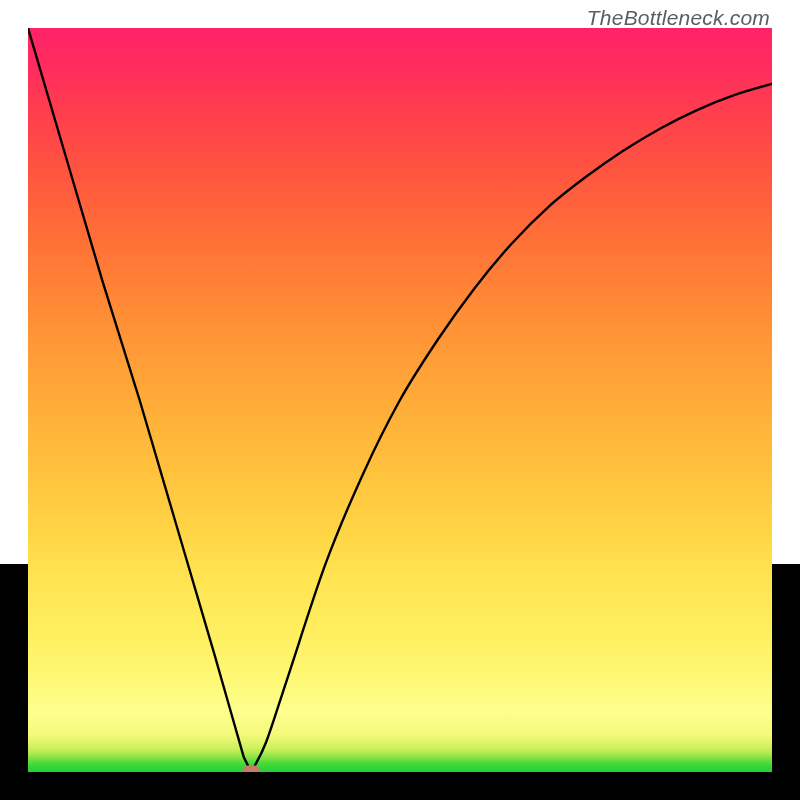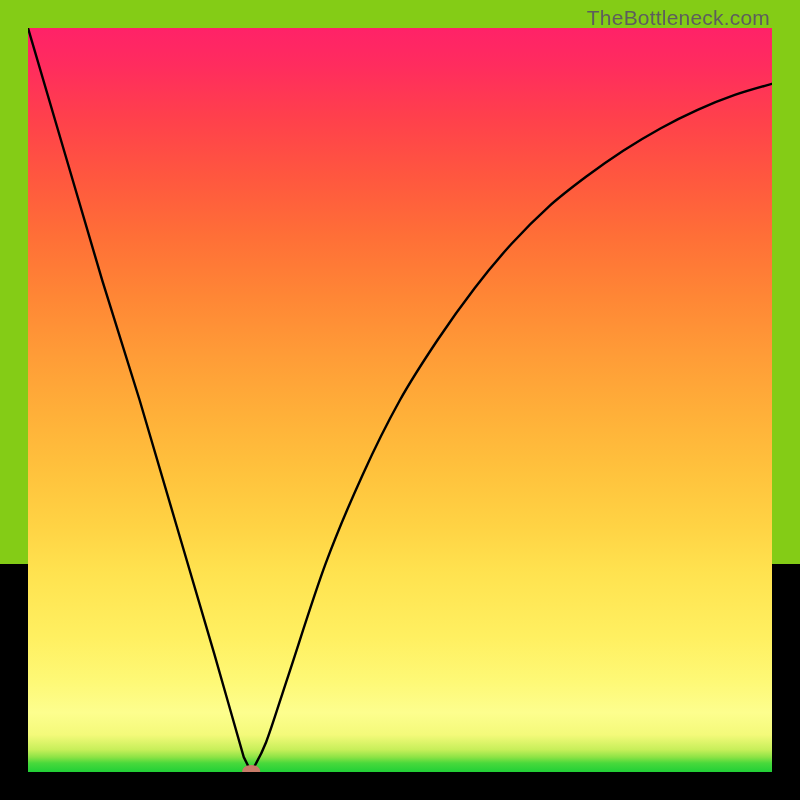--- a/index.html
+++ b/index.html
@@ -8,21 +8,22 @@
     width: 800px;
     height: 800px;
     overflow: hidden;
     background: #000;
     font-family: Arial, Helvetica, sans-serif;
   }
   .chart-container {
     position: relative;
     width: 800px;
     height: 564px;
-    background: #84cc16;
+    background: #ffffff;
+    font-style: italic;
   }
   .plot-area {
     position: absolute;
     left: 28px;
     top: 28px;
     width: 744px;
     height: 744px;
     
     background: linear-gradient(
       to top,

